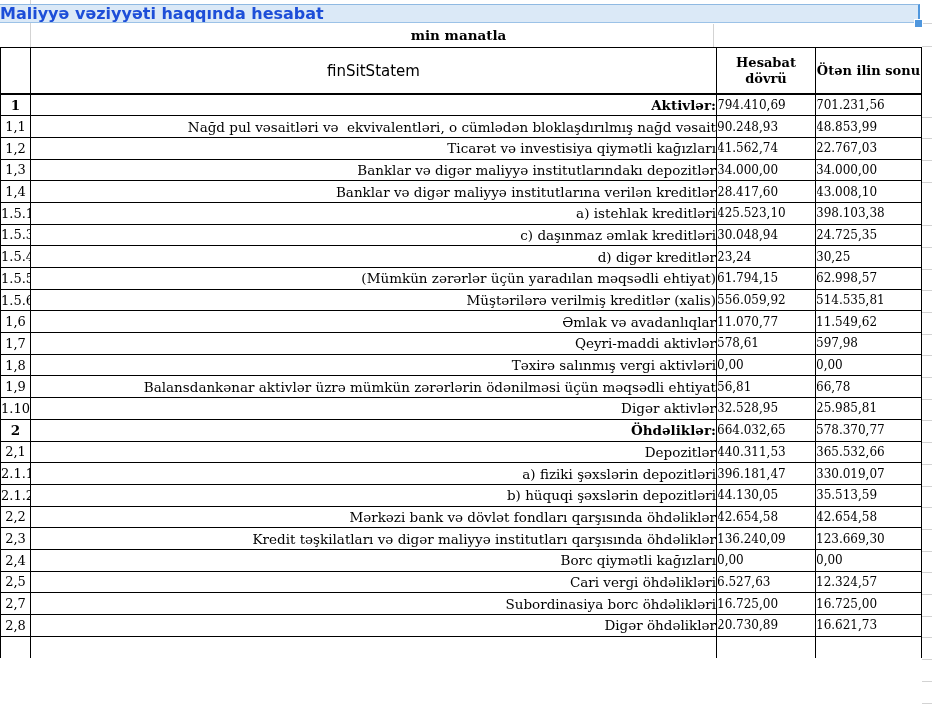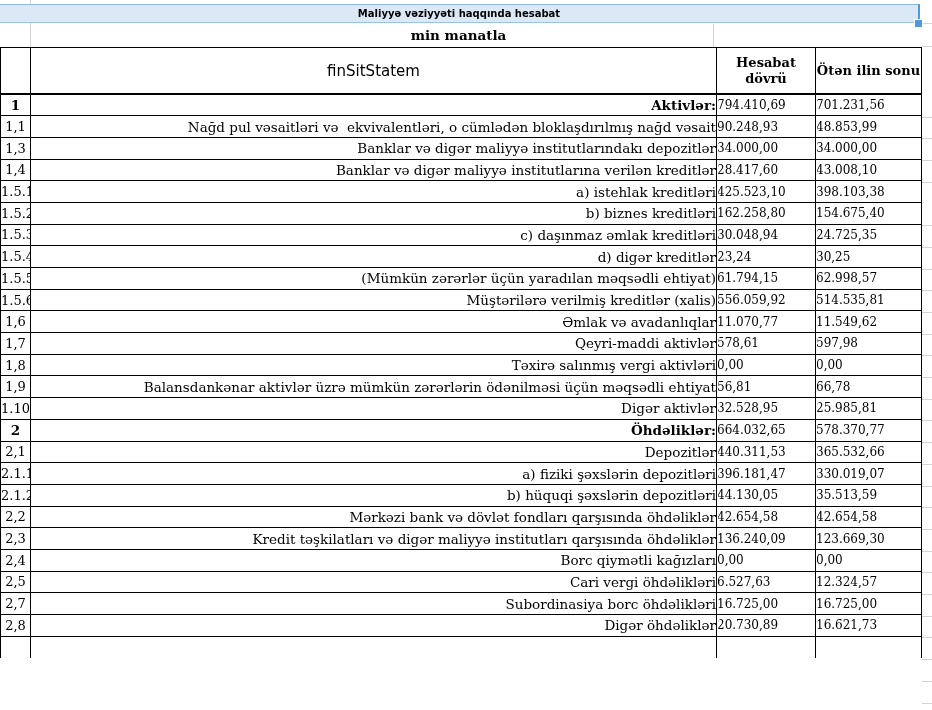--- a/index.html
+++ b/index.html
@@ -16,23 +16,23 @@
   .right-gridlines{
     position:absolute;left:922px;top:96px;width:10px;height:614px;
     background:repeating-linear-gradient(to bottom,
       transparent 0, transparent 20.7px, #d3d3d3 20.7px, #d3d3d3 21.7px);
   }
   
   .title-bar{
     position:absolute;left:0;top:4px;width:918px;height:17px;
     background:#DBE9F7;
     border-top:1px solid #8FB9E2;border-bottom:1px solid #9CC2E7;border-right:2px solid #4F97DE;
-    text-align:center;
+    text-align:left;
     font-family:"DejaVu Sans","Liberation Sans",sans-serif;
-    font-weight:bold;font-size:10px;line-height:17px;color:#000000;
+    font-weight:bold;font-size:16px;line-height:17px;color:#1d4ed8;
     cursor:cell;
   }
   .handle{
     position:absolute;left:914px;top:19px;width:7px;height:7px;
     background:#4F97DE;border:1px solid #ffffff;box-sizing:content-box;
   }
   .unit-row{
     position:absolute;left:0;top:23px;width:917px;height:24px;
     text-align:center;font-weight:bold;font-size:13.5px;line-height:25px;white-space:pre;
   }
@@ -101,42 +101,42 @@
     <td class="c-val">794.410,69</td>
     <td class="c-val">701.231,56</td>
   </tr>
         <tr>
     <td class="c-num">1,1</td>
     <td class="c-desc">Nağd pul vəsaitləri və  ekvivalentləri, o cümlədən bloklaşdırılmış nağd vəsait</td>
     <td class="c-val">90.248,93</td>
     <td class="c-val">48.853,99</td>
   </tr>
         <tr>
+    <td class="c-num">1,2</td>
+    <td class="c-desc">Ticarət və investisiya qiymətli kağızları</td>
+    <td class="c-val">41.562,74</td>
+    <td class="c-val">22.767,03</td>
+  </tr>
+        <tr>
     <td class="c-num">1,3</td>
     <td class="c-desc">Banklar və digər maliyyə institutlarındakı depozitlər</td>
     <td class="c-val">34.000,00</td>
     <td class="c-val">34.000,00</td>
   </tr>
         <tr>
     <td class="c-num">1,4</td>
     <td class="c-desc">Banklar və digər maliyyə institutlarına verilən kreditlər</td>
     <td class="c-val">28.417,60</td>
     <td class="c-val">43.008,10</td>
   </tr>
         <tr>
     <td class="c-num">1.5.1</td>
     <td class="c-desc">a) istehlak kreditləri</td>
     <td class="c-val">425.523,10</td>
     <td class="c-val">398.103,38</td>
-  </tr>
-        <tr>
-    <td class="c-num">1.5.2</td>
-    <td class="c-desc">b) biznes kreditləri</td>
-    <td class="c-val">162.258,80</td>
-    <td class="c-val">154.675,40</td>
   </tr>
         <tr>
     <td class="c-num">1.5.3</td>
     <td class="c-desc">c) daşınmaz əmlak kreditləri</td>
     <td class="c-val">30.048,94</td>
     <td class="c-val">24.725,35</td>
   </tr>
         <tr>
     <td class="c-num">1.5.4</td>
     <td class="c-desc">d) digər kreditlər</td>

